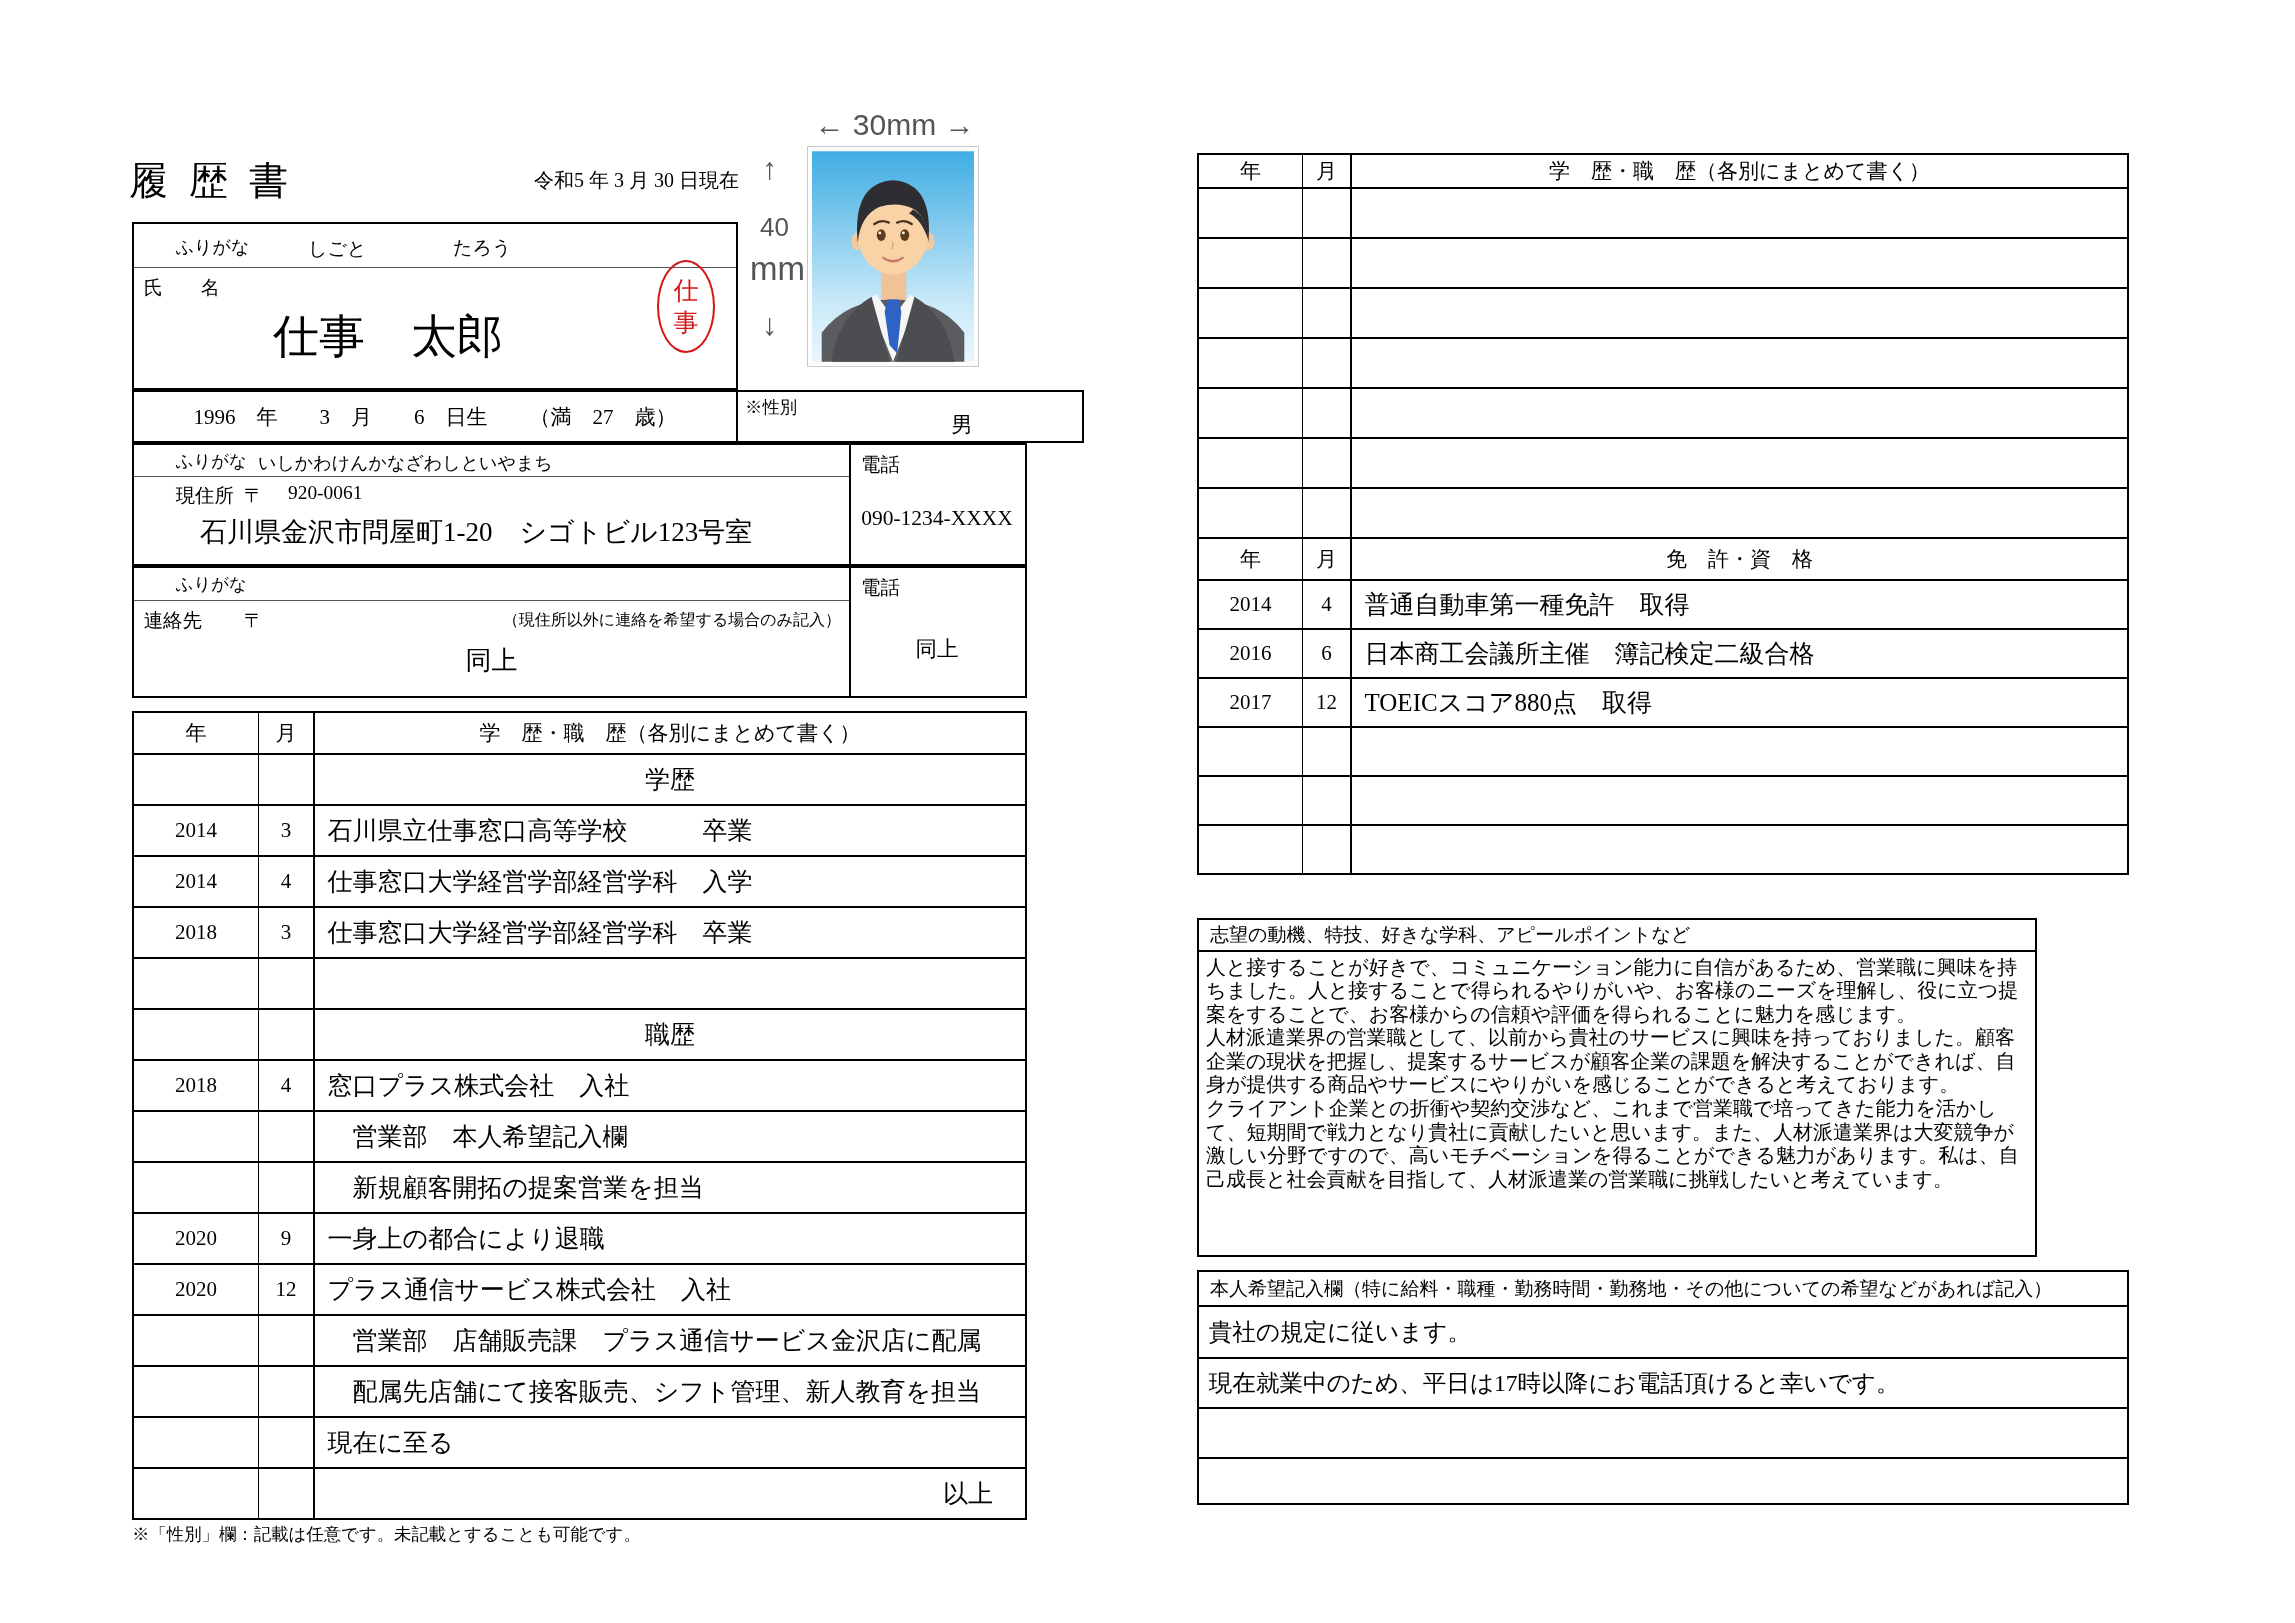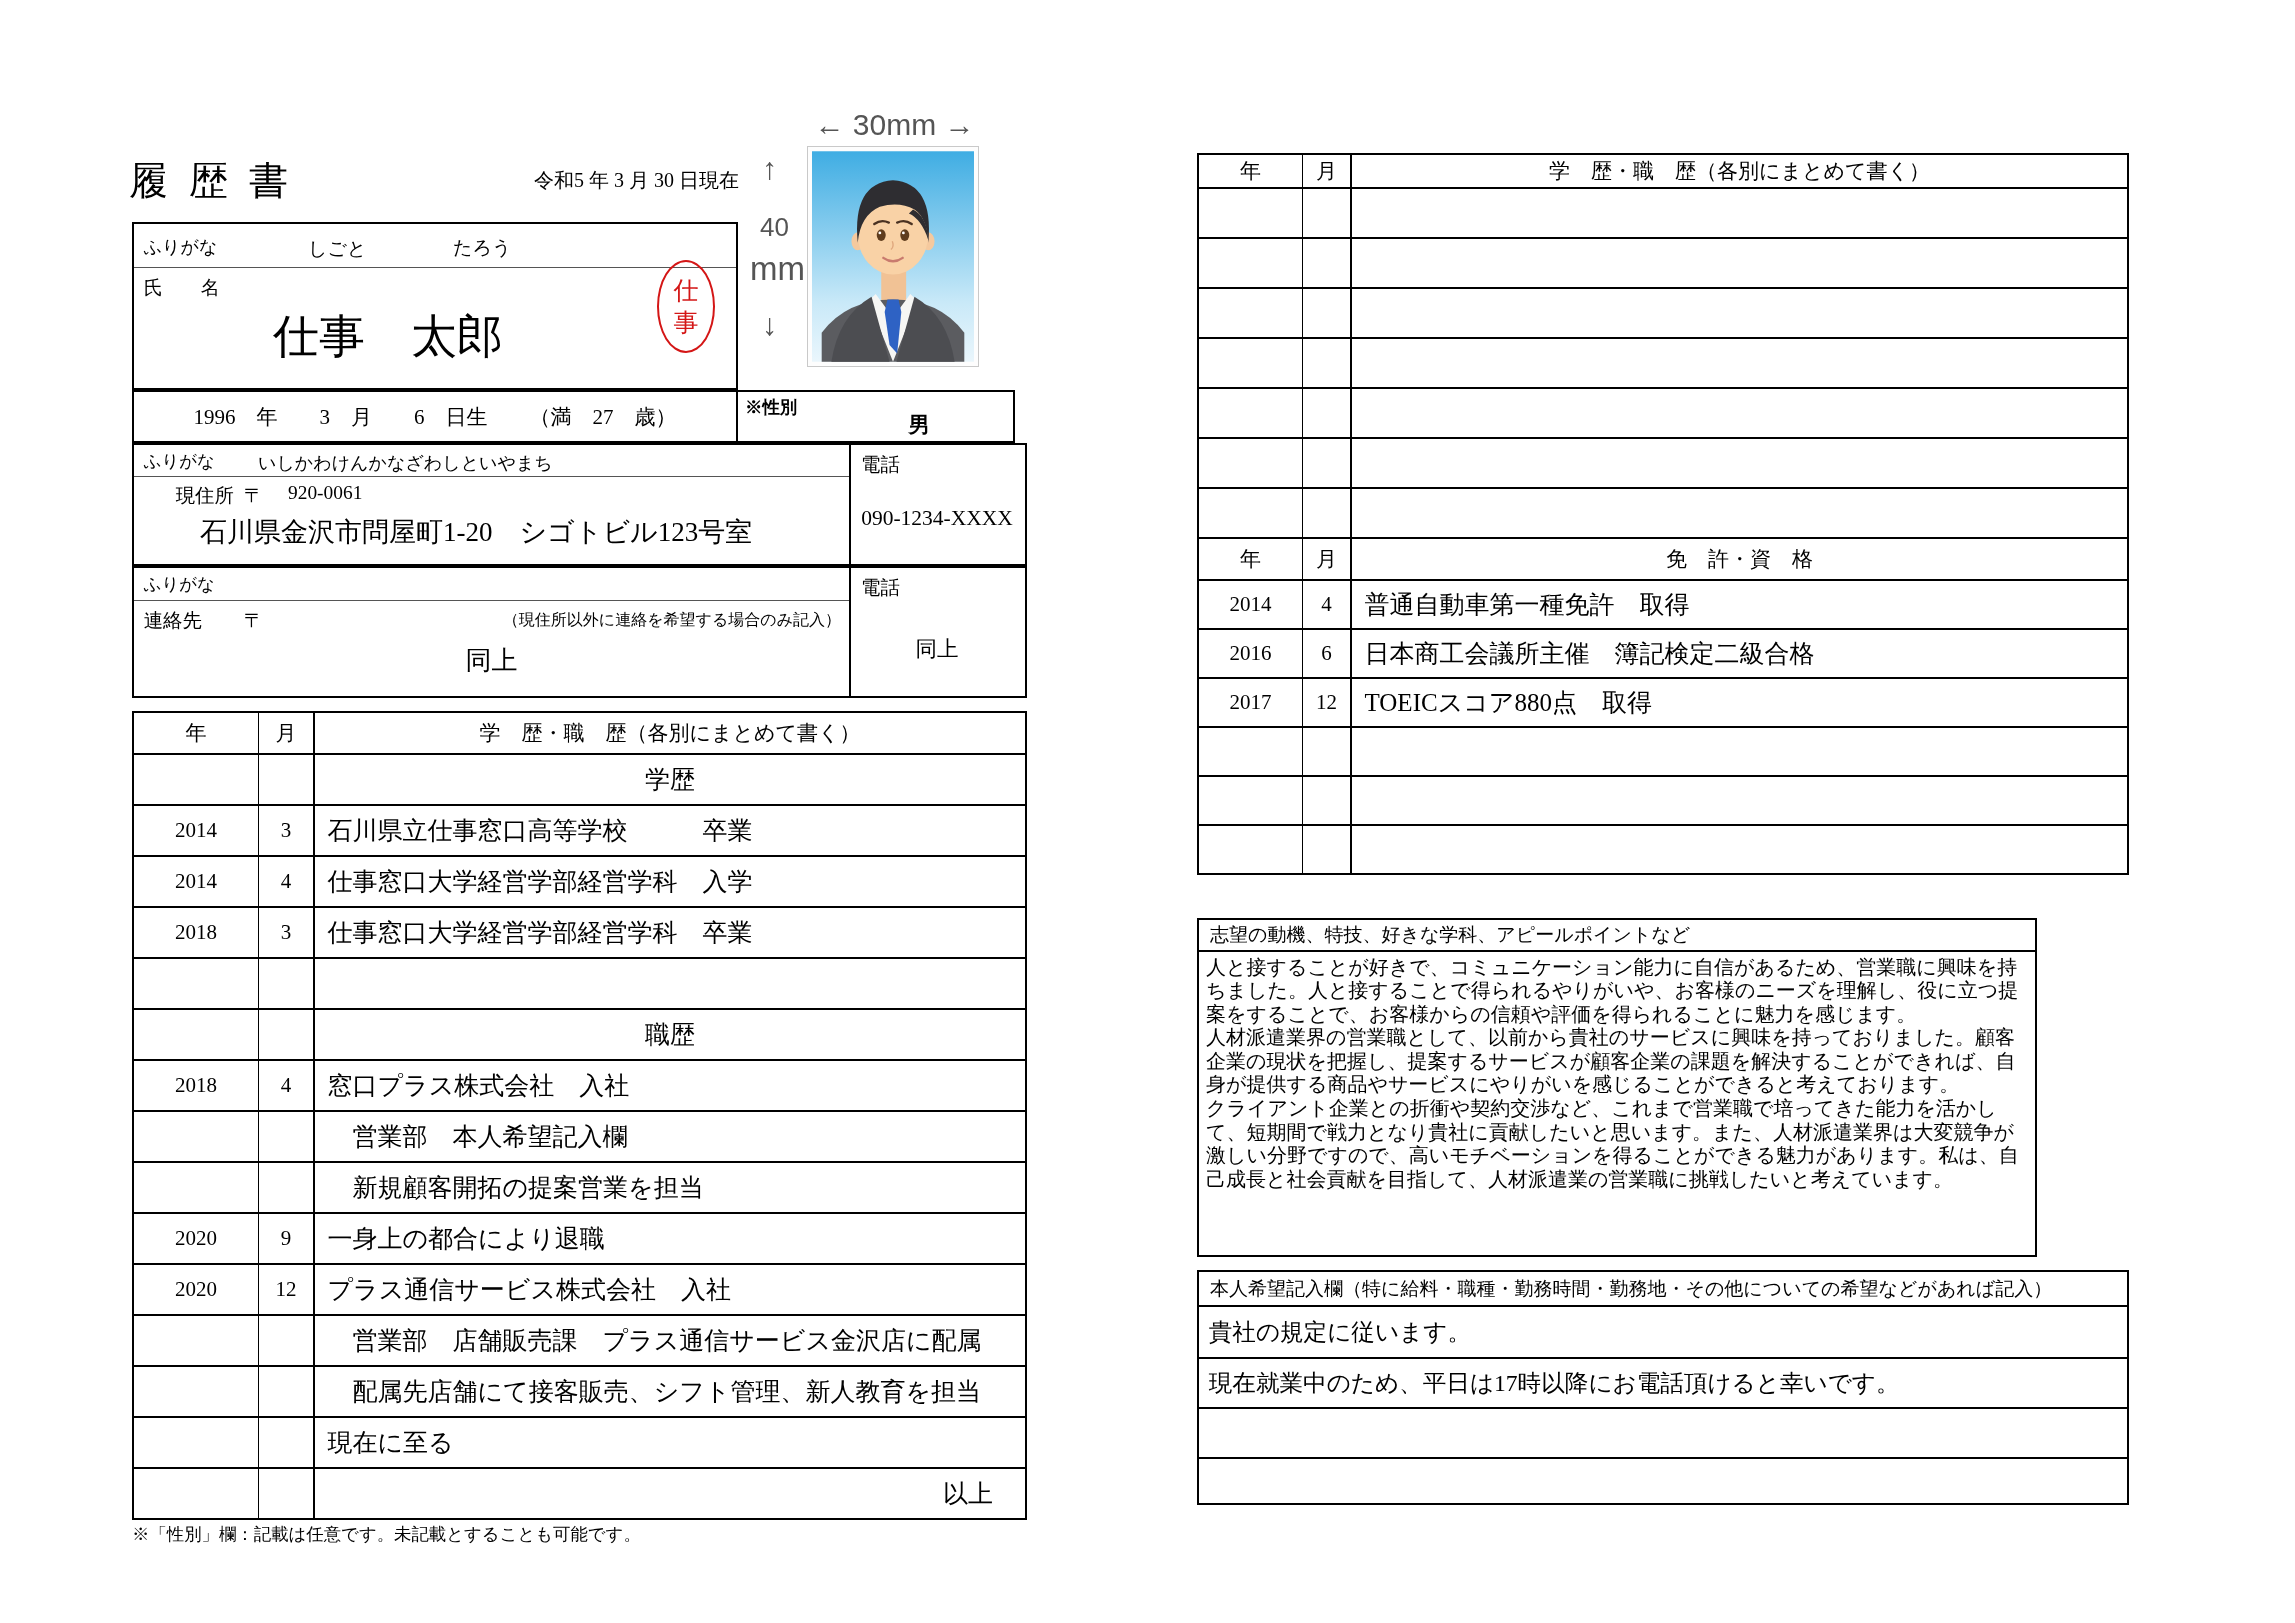--- a/index.html
+++ b/index.html
@@ -1,21 +1,21 @@
 <!DOCTYPE html>
 <html lang="ja" style="font-size:11px"><head>
 <meta charset="utf-8">
 <style>
   html,body{margin:0;padding:0;background:#fff;}
   #sheet{position:relative;width:2295px;height:1624px;background:#ffffff;color:#000;
          font-family:"Liberation Serif","DejaVu Serif",serif;overflow:hidden;}
   .abs{position:absolute;}
   .sans{font-family:"Liberation Sans","DejaVu Sans",sans-serif;color:#555;}
   .box{position:absolute;border:2.1px solid #000;box-sizing:border-box;}
-  .lbl{font-size:18px;}
+  .lbl{font-size:18px;margin-left:32px;}
   
   .jtable{position:absolute;border:2.8px solid #000;box-sizing:border-box;background:#fff;}
   .jhead,.jrow{display:flex;box-sizing:border-box;}
   .jrow{border-top:2.1px solid #000;}
   .cy,.cm,.cd{display:flex;align-items:center;box-sizing:border-box;}
   .cy{justify-content:center;border-right:1.4px solid #000;font-size:21px;}
   .cm{justify-content:center;border-right:2.1px solid #000;font-size:21px;}
   .cd{flex:1;padding:0 12.5px;font-size:25px;}
   .jhead .cd{justify-content:center;font-size:21px;}
   .cd.center{justify-content:center;}
@@ -102,21 +102,21 @@
     <div class="stamp" style="right:21px;top:36px;">
       <span>仕</span>
       <span>事</span>
     </div>
   </div>
 
   <div class="box" style="left:132px;top:390px;width:606px;height:53px;display:flex;align-items:center;justify-content:center;">
     <span style="font-size:21px;">1996　年　　3　月　　6　日生　　（満　27　歳）</span>
   </div>
 
-  <div class="box" style="left:736px;top:390px;width:279px;height:53px;font-weight:bold;">
+  <div class="box" style="left:736px;top:390px;width:348px;height:53px;">
     <span class="abs" style="left:7px;top:2.8px;font-size:17.4px;">※性別</span>
     <span class="abs" style="left:62%;top:18px;font-size:21.5px;">男</span>
   </div>
 
   <div class="box" style="left:132px;top:443px;width:895px;height:123px;">
     <div class="vline" style="left:715px;top:0;height:100%;"></div>
     <span class="abs lbl" style="left:9.7px;top:4.2px;font-size:17.4px;">ふりがな</span>
     <span class="abs" style="left:124px;top:5.6px;font-size:18px;">いしかわけんかなざわしといやまち</span>
     <div class="hline" style="left:0;top:30.5px;width:715px;"></div>
     <span class="abs" style="left:9.7px;top:37px;font-size:19.4px;margin-left:32px;">現住所</span>

